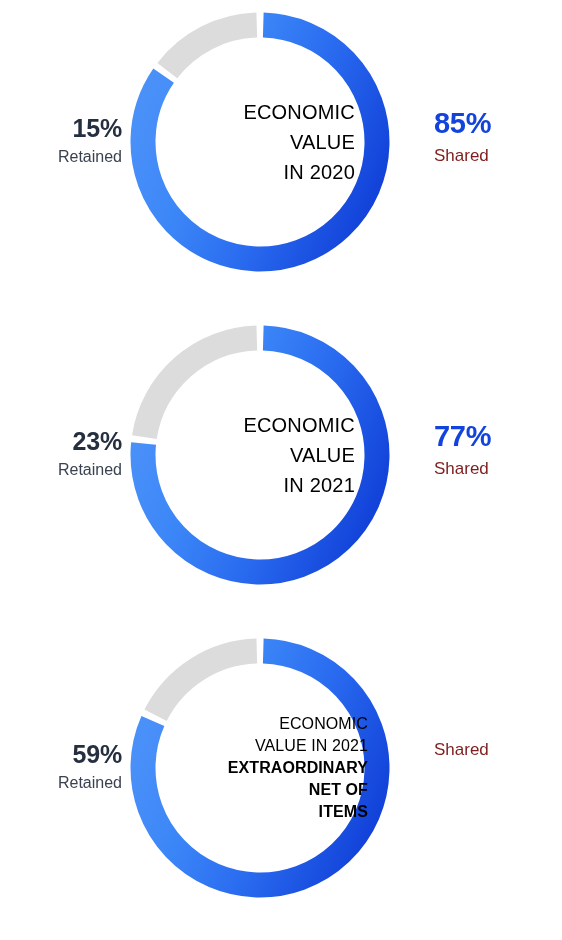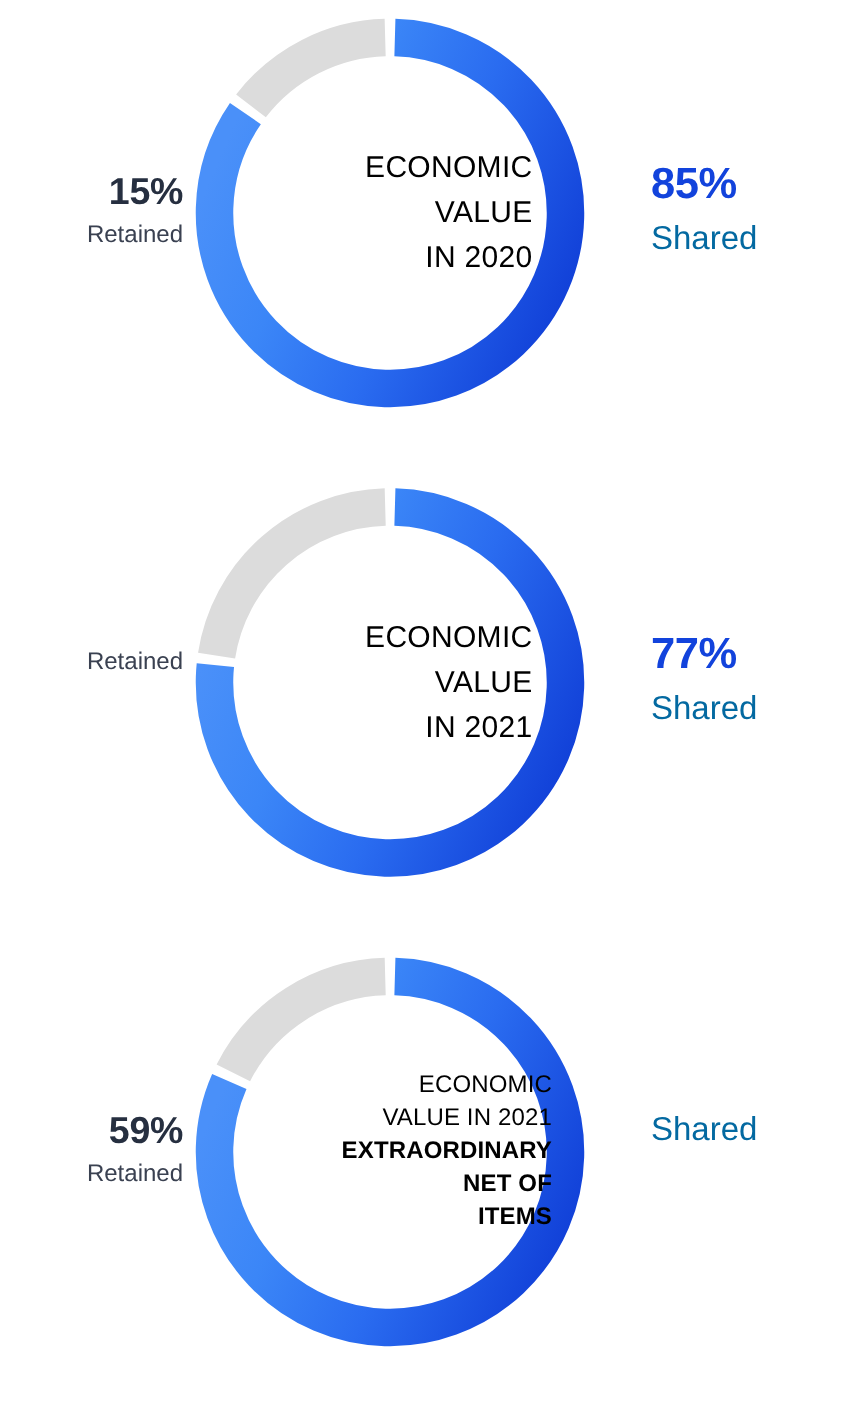--- a/index.html
+++ b/index.html
@@ -72,23 +72,23 @@
   }
   .label-right .pct {
     display: block;
     font-size: 29px;
     font-weight: bold;
     color: #1243dc;
     letter-spacing: -0.3px;
   }
   .label-right .cap {
     display: block;
-    font-size: 22px;
+    font-size: 17px;
     font-weight: normal;
-    color: #0369a1;
+    color: #7f1d1d;
     margin-top: 7px;
   }
 
   
   .donut-wrap {
     position: absolute;
     left: 130px;
     top: 12px;
     width: 260px;
     height: 260px;
@@ -178,20 +178,21 @@
     <div class="label-right" style="top:108px;">
       <span class="pct">85%</span>
       <span class="cap">Shared</span>
     </div>
 
   </section>
 
   <section class="donut-block block-2">
 
     <div class="label-left" style="top:115px;">
+      <span class="pct">23%</span>
       <span class="cap">Retained</span>
     </div>
 
     <div class="donut-wrap">
       <svg class="donut-svg" viewBox="0 0 260 260">
         <defs>
           <linearGradient id="grad2" x1="0.62" y1="0" x2="0.22" y2="1">
             <stop offset="0%" stop-color="#4a90f9"></stop>
             <stop offset="28%" stop-color="#3b86f7"></stop>
             <stop offset="58%" stop-color="#2a6cf0"></stop>

